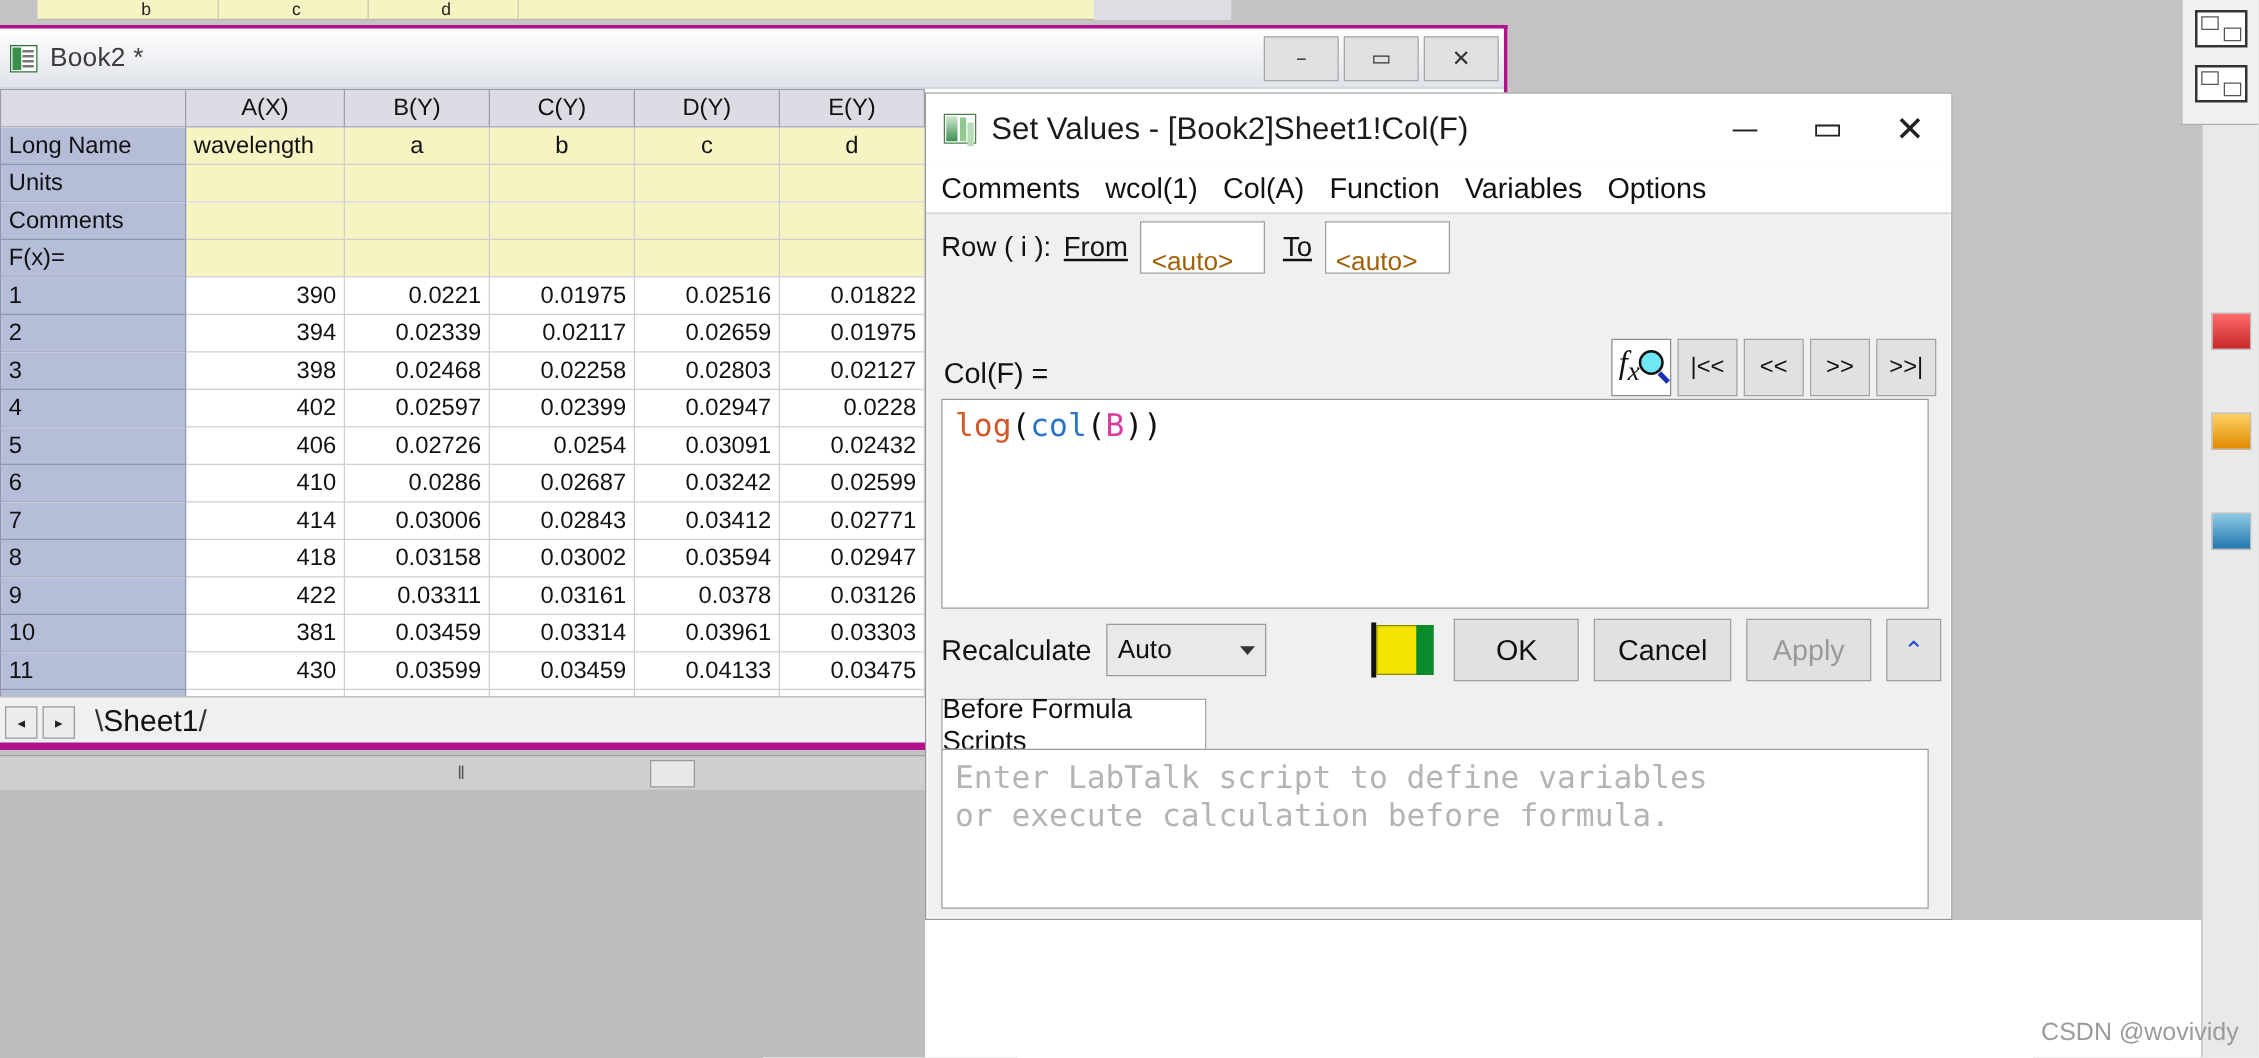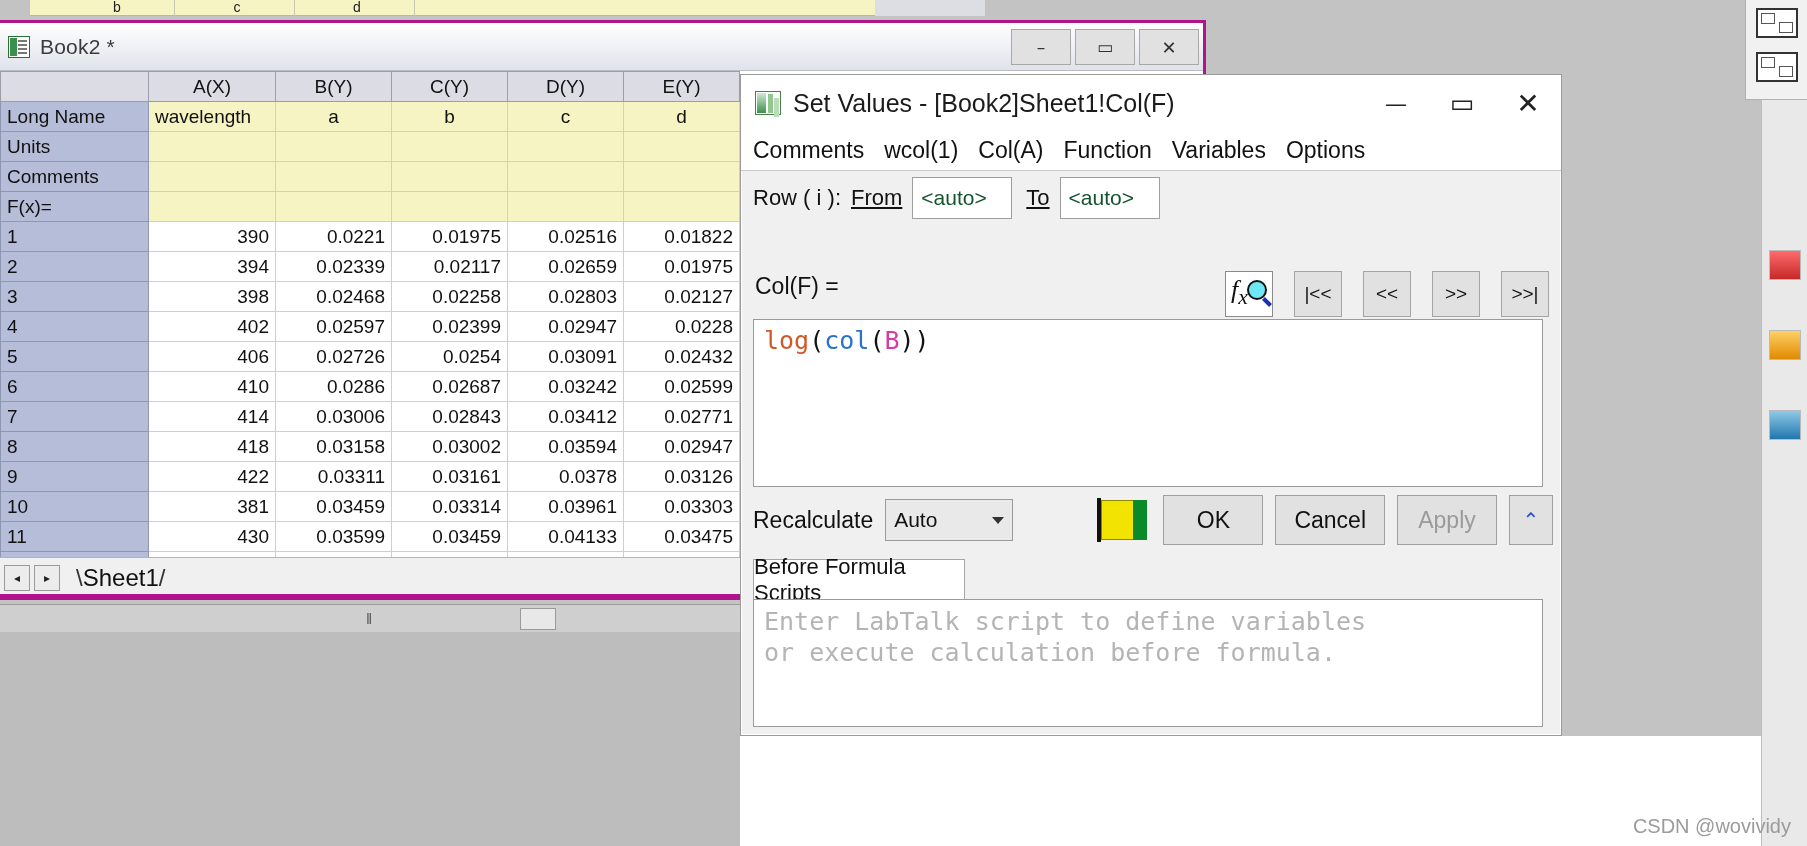--- a/index.html
+++ b/index.html
@@ -174,31 +174,31 @@
   }
   .dlg-menu .mi { font-size: 23px; color: #111; margin-right: 20px; }
 
   .row-line {
     position: absolute; left: 12px; top: 102px; display: flex; align-items: center;
   }
   .row-lbl { font-size: 22px; color: #111; margin-right: 10px; }
   .row-lbl u { text-decoration: underline; }
   .inp {
     background: #ffffff; border: 1px solid #9e9e9e; height: 42px;
-    font-size: 21px; color: #14532d; padding: 0 8px; line-height: 40px;
+    font-size: 21px; color: #a16207; padding: 12px 8px; line-height: 40px;
   }
   .inp-from { width: 100px; }
   .inp-to { width: 100px; }
 
   .colf-label {
-    position: absolute; left: 14px; top: 198px; font-size: 23px; color: #111;
+    position: absolute; left: 14px; top: 210px; font-size: 23px; color: #111;
   }
 
   .nav-btns {
-    position: absolute; right: 12px; top: 196px; display: flex; align-items: center; gap: 21px;
+    position: absolute; right: 12px; top: 196px; display: flex; align-items: center; gap: 5px;
   }
   .fx-btn {
     width: 48px; height: 46px; background: #ffffff; border: 1px solid #8a8a8a;
     position: relative;
   }
   .fx-glyph {
     position: absolute; left: 5px; top: 3px; font-size: 26px; color: #111;
     font-family: "Liberation Serif", serif; font-style: italic;
   }
   .fx-lens {

